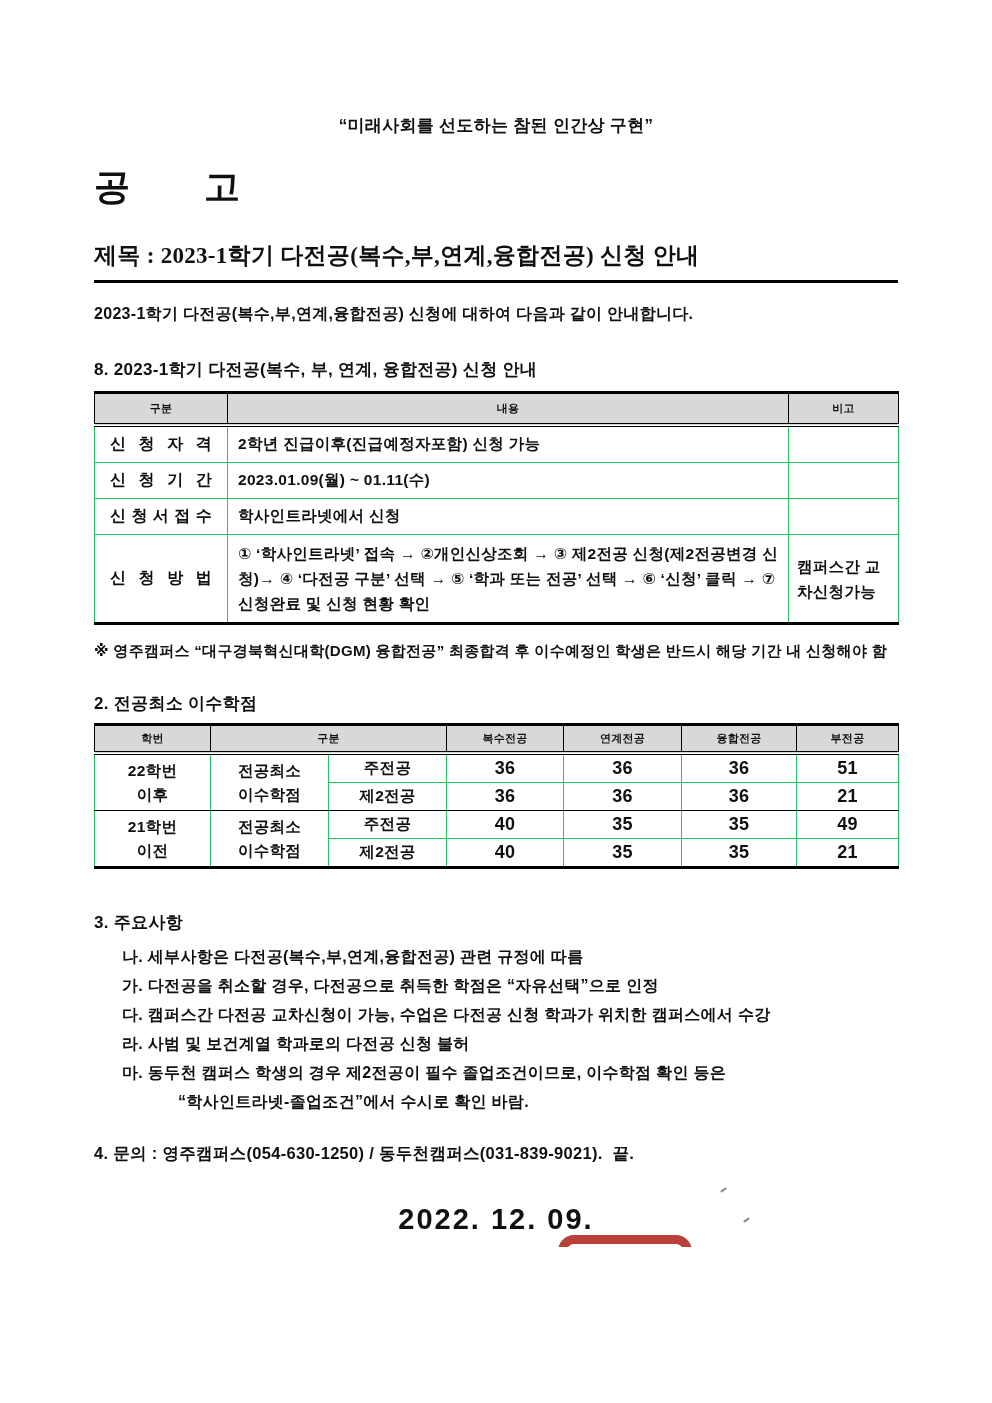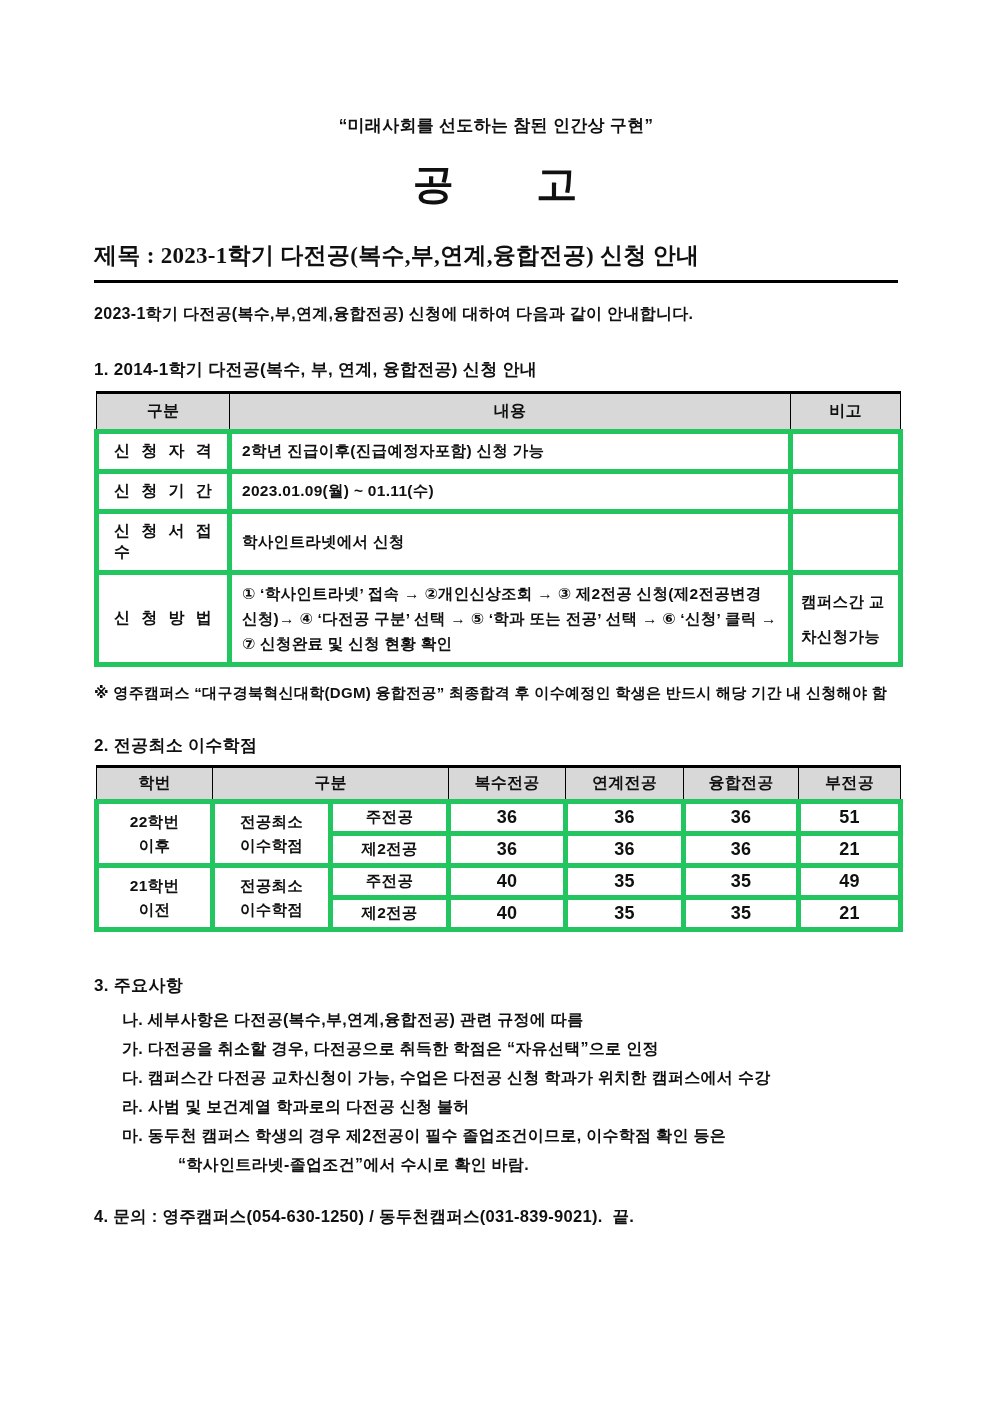--- a/index.html
+++ b/index.html
@@ -3,42 +3,42 @@
 <meta charset="utf-8">
 <style>
   * { margin:0; padding:0; box-sizing:border-box; }
   html,body { background:#ffffff; }
   body { width:992px; font-family:"Liberation Sans","DejaVu Sans",sans-serif; color:#101010; }
   .page { position:relative; width:992px; height:1247px; background:#fff; overflow:hidden; font-weight:700; letter-spacing:0.3px; }
   .content { width:804px; margin:0 auto; }
   .pre { white-space:pre-wrap; }
 
   .slogan { padding-top:114px; text-align:center; font-size:17px; }
-  .doc-title { margin-top:20px; text-align:center; font-size:41px; white-space:pre; letter-spacing:2px; }
+  .doc-title { margin-top:26px; text-align:left; font-size:36px; white-space:pre; letter-spacing:2px; }
   .subject { margin-top:28px; font-size:23px;font-family:Liberation Serif, serif; }
   .rule { margin-top:9px; height:3px; background:#000; }
   .intro { margin-top:21px; font-size:16px; }
 
   .s-heading { font-size:17px; }
   .h1 { margin-top:33px; }
   .h2 { margin-top:31px; }
   .h3 { margin-top:42px; }
 
   table { border-collapse:collapse; width:804px; table-layout:fixed; }
   .t1 { margin-top:10px; }
   .t2 { margin-top:8px;border-radius:10px; }
   .t1, .t2 { border-top:3px solid #000; border-bottom:3px solid #000; border-left:1px solid #000; border-right:1px solid #000; }
-  th { background:#d8d8d8; border:1px solid #000; border-bottom:4px double #000; font-size:16px; font-weight:700; }
-  td { border:5px solid #22c55e; font-size:15.5px; vertical-align:middle;margin-top:32px; }
+  th { background:#d8d8d8; border:1px solid #000; border-bottom:4px double #000; font-size:11px; font-weight:700; }
+  td { border:1px solid #22c55e; font-size:15.5px; vertical-align:middle;margin-top:32px; }
   .t1 th { padding:7px 0; }
   .t1 td { padding:7px 0; }
   .t1 .lbl { text-align:justify; text-align-last:justify; padding:7px 15px; font-size:16px; }
   .t1 .cnt { text-align:left; padding:7px 10px; }
   .t1 .steps { line-height:25px; padding:6px 10px; }
-  .t1 .note { text-align:left; padding:6px 8px; line-height:35px; }
+  .t1 .note { text-align:left; padding:6px 8px; line-height:25px; }
   .t2 th { padding:5px 0; }
   .t2 td { text-align:center; padding:3px 0; }
   .t2 .num { font-size:18px;text-align:center; }
   .t2 .two-line div { line-height:24px; }
   .t2 td.dot { border-bottom:1px dotted #333; }
   .t2 td.side { border-bottom:1px solid #000; }
   .t2 tr.grp-end td { border-bottom:1px solid #000; }
 
   .footnote { margin-top:17px; font-size:15px; }
 
@@ -62,21 +62,21 @@
 
 <div class="page">
   <div class="content">
 
     <div class="slogan pre">“미래사회를 선도하는 참된 인간상 구현”</div>
     <div class="doc-title">공      고</div>
     <div class="subject pre">제목 : 2023-1학기 다전공(복수,부,연계,융합전공) 신청 안내</div>
     <div class="rule"></div>
     <div class="intro">2023-1학기 다전공(복수,부,연계,융합전공) 신청에 대하여 다음과 같이 안내합니다.</div>
 
-    <div class="s-heading h1">1. 2014-1학기 다전공(복수, 부, 연계, 융합전공) 신청 안내</div>
+    <div class="s-heading h1">8. 2023-1학기 다전공(복수, 부, 연계, 융합전공) 신청 안내</div>
 
     <table class="t1">
       <colgroup>
           <col style="width:133px">
           <col style="width:561px">
           <col style="width:110px">
         </colgroup>
       <thead>
         <tr>
           <th>구분</th>

